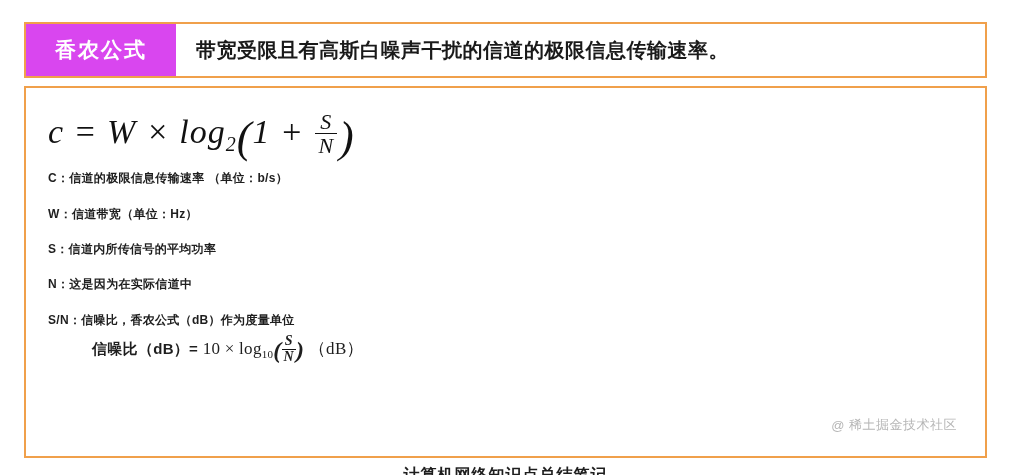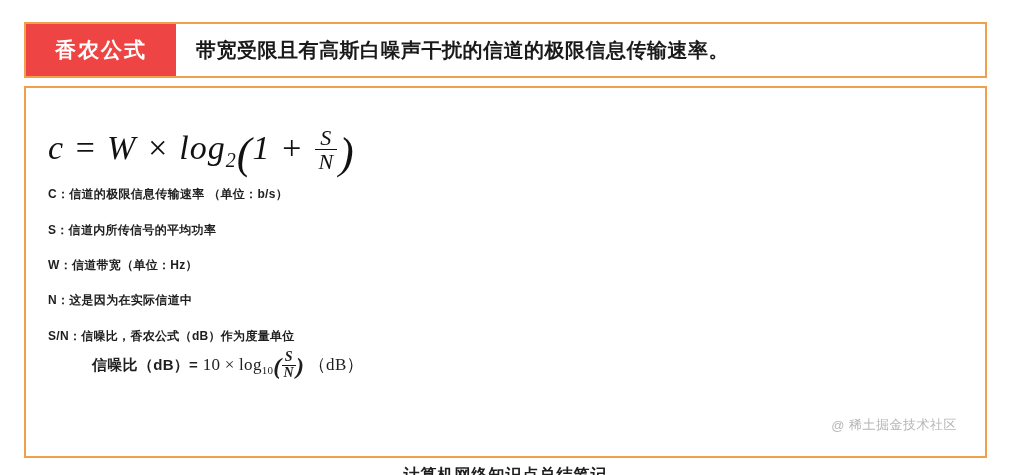--- a/index.html
+++ b/index.html
@@ -28,21 +28,21 @@
     top: 22px;
     width: 963px;
     height: 56px;
     display: flex;
     align-items: stretch;
     border: 2px solid #f0a04b;
     box-sizing: border-box;
     background: #ffffff;
   }
   .header-tag {
-    background: #ef4444;
+    background: #d946ef;
     color: #ffffff;
     font-size: 21px;
     font-weight: bold;
     letter-spacing: 2px;
     display: flex;
     align-items: center;
     justify-content: center;
     padding: 0 18px;
     min-width: 150px;
     box-sizing: border-box;
@@ -65,21 +65,21 @@
     width: 963px;
     height: 372px;
     border: 2px solid #f0a04b;
     box-sizing: border-box;
     background: #ffffff;
   }
   
   .left-col {
     position: absolute;
     left: 12px;
-    top: 26px;
+    top: 10px;
     width: 430px;
   }
   .formula-main {
     font-family: "Liberation Serif", serif;
     font-style: italic;
     font-size: 34px;
     color: #111;
     white-space: nowrap;
     padding: 14px 0 6px 10px;
     letter-spacing: 1px;
@@ -248,22 +248,22 @@
         <span>log</span><span class="sub">2</span><span class="paren-big">(</span><span>1</span>
         <span>+</span>
         <span class="frac">
           <span class="num">S</span>
           <span class="den">N</span>
         </span><span class="paren-big">)</span>
       </div>
 
       <div class="legend">
         <p class="legend-line">C：信道的极限信息传输速率 （单位：b/s）</p>
+        <p class="legend-line">W：信道带宽（单位：Hz）</p>
         <p class="legend-line">S：信道内所传信号的平均功率</p>
-        <p class="legend-line">W：信道带宽（单位：Hz）</p>
         <p class="legend-line">N：这是因为在实际信道中</p>
         <p class="legend-line last">S/N：信噪比，香农公式（dB）作为度量单位</p>
         <p class="legend-sub">
           <span>信噪比（dB）=</span>
           <span class="ital">10</span>
           <span class="ital">×</span>
           <span class="ital">log</span><span class="ital sub">10</span><span class="paren-sm">(</span><span class="frac-sm"><span class="num">S</span><span class="den">N</span></span><span class="paren-sm">)</span>
           <span class="ital">（dB）</span>
         </p>
       </div>

